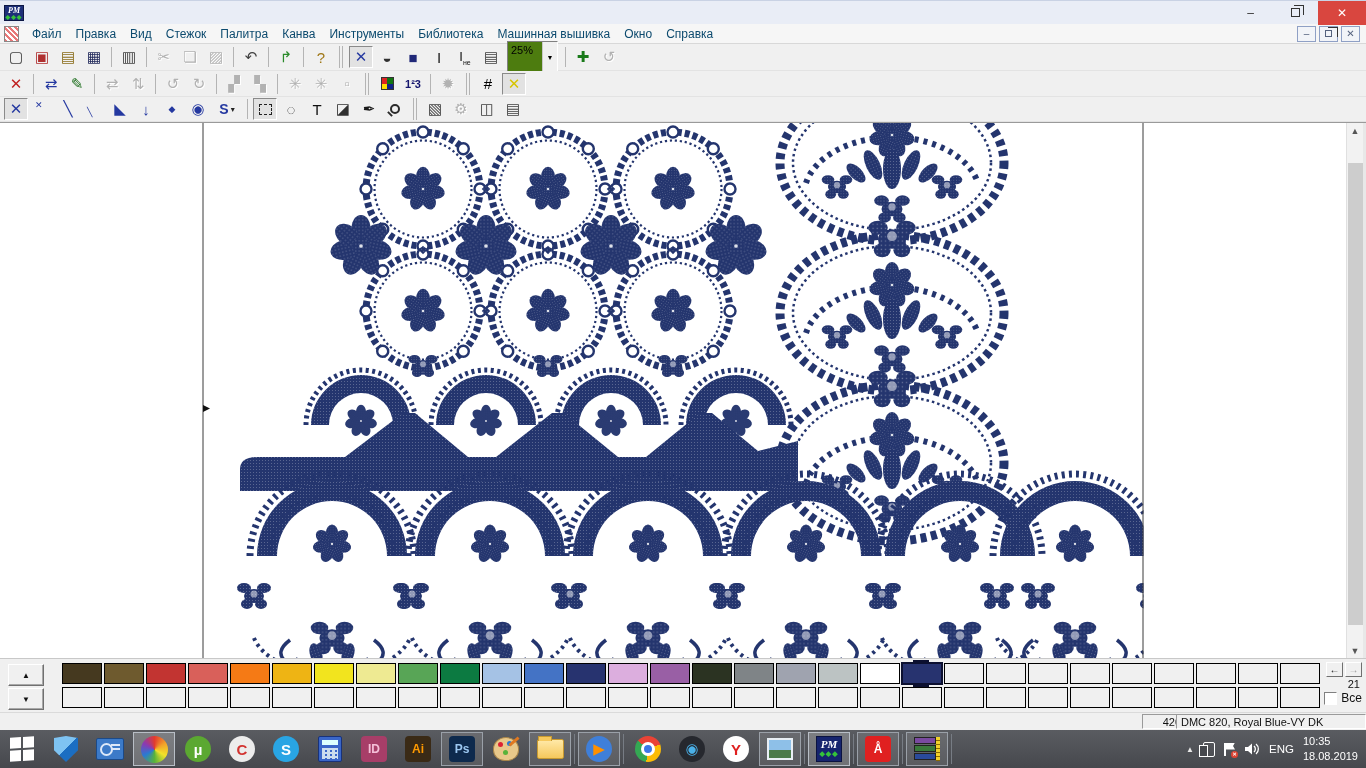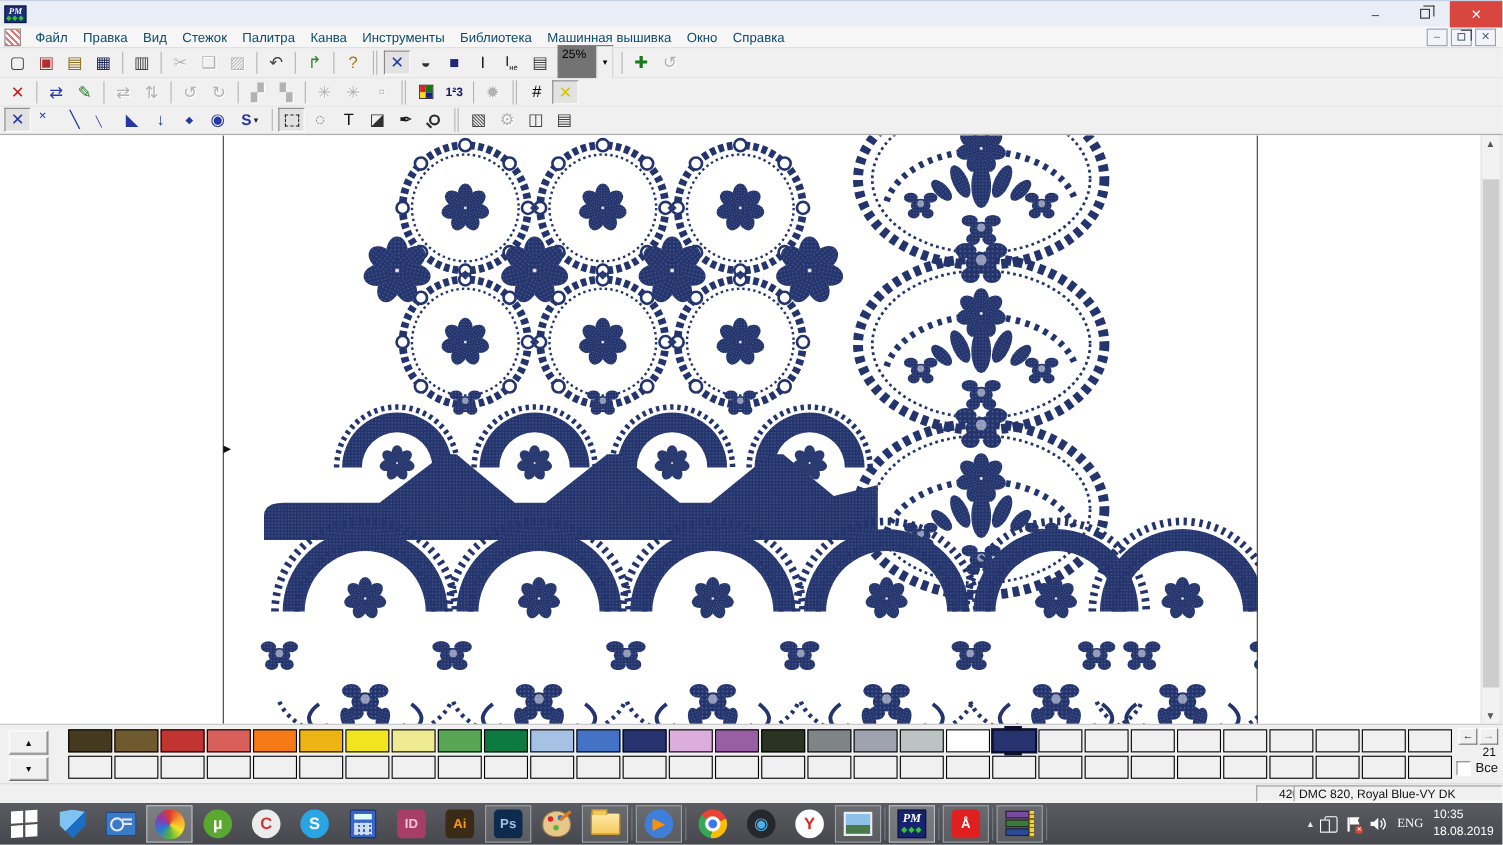--- a/index.html
+++ b/index.html
@@ -48,21 +48,21 @@
   .quad b:nth-child(3){background:#fd0;} .quad b:nth-child(4){background:#128;}
   .dashedbox { width:13px; height:11px; border:1px dashed #222; }
   .mag { width:10px; height:10px; border:2px solid #2a2a2a; border-radius:50%; position:relative; }
   .mag:after { content:""; position:absolute; left:-5px; top:7px; width:6px; height:2px; background:#2a2a2a; transform:rotate(45deg);}
   .n123 { font-size:11px; font-weight:bold; color:#15166e;text-align:center; }
   .ine  { font-size:13px; color:#111; } .ine sub { font-size:7px; }
   .sdrop { display:flex; align-items:center; gap:2px; font-size:14px; color:#2438a0; font-weight:bold;}
   .sdrop .caret { font-size:8px; color:#222; }
   .petx { position:absolute; left:4px; top:1px; font-size:9px; color:#2438a0; font-weight:bold;}
   .qtrx { position:absolute; left:4px; bottom:2px; font-size:9px; color:#2438a0; font-weight:bold;}
-  .zoombox { display:flex; margin:0 3px; border:1px solid; border-color:#808080 #fff #fff #808080; background:#737373; height:33px;}
+  .zoombox { display:flex; margin:0 3px; border:1px solid; border-color:#808080 #fff #fff #808080; background:#4d7c0f; height:33px;}
   .zoombox .zval { width:34px; padding:2px 3px; font-size:11px; }
   .zoombox .zbtn { width:15px; background:#f0f0f0; border-left:1px solid #c8c8c8; font-size:7px; display:flex; align-items:center; justify-content:center;}
 
   
   #canvasrow { position:absolute; left:0; top:122px; width:1366px; height:536px; border-top:1px solid #9a9a9a;
     display:flex; background:#fff;}
   #canvas { position:relative; width:1346px; height:536px; overflow:hidden; background:#fff;}
   #vscroll { width:17px; height:536px; background:#f2f2f2; position:relative; border-left:1px solid #e0e0e0;}
   #vscroll .arr { position:absolute; left:0; width:16px; height:16px; color:#555; font-size:9px; text-align:center; line-height:16px;}
   #vscroll .thumb { position:absolute; left:1px; width:15px; top:40px; height:462px; background:#cdcdcd; }
@@ -140,21 +140,21 @@
   .calc:after { content:""; position:absolute; left:3px; top:11px; width:16px; height:11px;
     background:repeating-linear-gradient(#cde 0 2px,transparent 2px 4px),repeating-linear-gradient(90deg,#cde 0 3px,transparent 3px 5px);}
   #tray { margin-left:auto; display:flex; align-items:center; gap:9px; padding-right:8px; color:#fff;}
   #tray .texp { font-size:8px; color:#e8e8e8;}
   .tabletic { width:12px; height:15px; border:1px solid #fff; border-radius:2px; position:relative;}
   .tabletic:before { content:""; position:absolute; left:-5px; bottom:-1px; width:7px; height:10px; background:#46484d; border:1px solid #fff;}
   .flagic { width:11px; height:13px; position:relative;}
   .flagic:before { content:""; position:absolute; left:0; top:0; width:2px; height:13px; background:#fff;}
   .flagic:after { content:""; position:absolute; left:2px; top:0; width:9px; height:7px; background:#fff; clip-path:polygon(0 0,100% 0,78% 50%,100% 100%,0 100%);}
   .flagic i { position:absolute; right:-3px; bottom:-2px; width:7px; height:7px; border-radius:50%; background:#d43; color:#fff; font:bold 5px/7px "Liberation Sans",sans-serif; text-align:center; font-style:normal;}
-  #tray .lang { font-size:11.5px;font-family:Liberation Serif, serif; }
+  #tray .lang { font-size:11.5px; }
   #tray .clock { text-align:left; font-size:11px; line-height:1.35; }
 </style>
 </head>
 <body>
 
 <div id="app">
 
   <div id="titlebar">
     <div class="appicon">PM<i>◆◆◆</i></div>
     <div class="wbtns">

